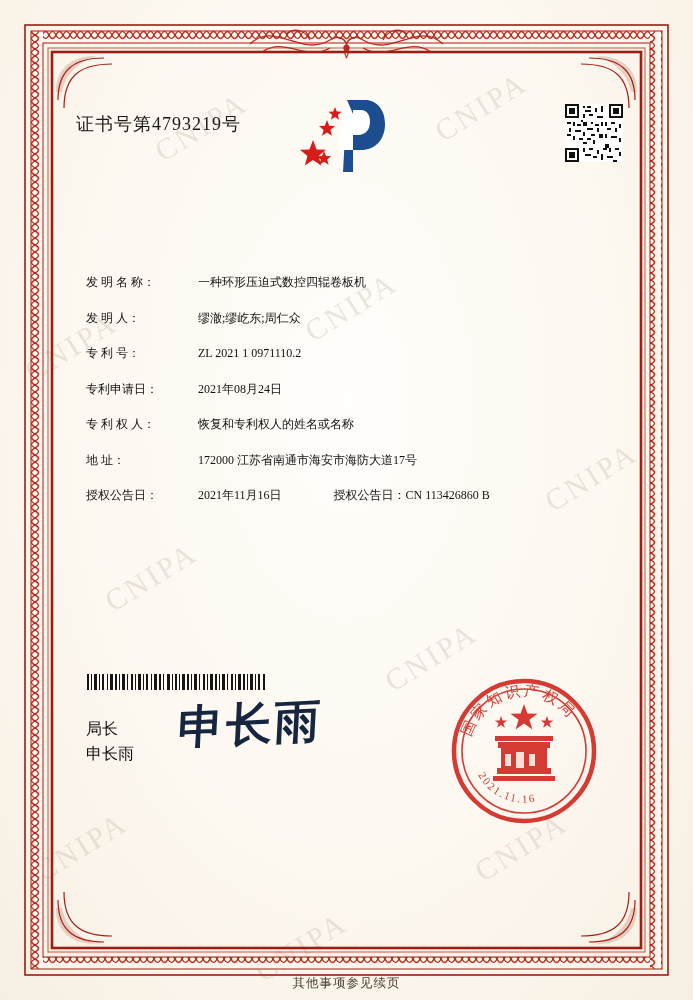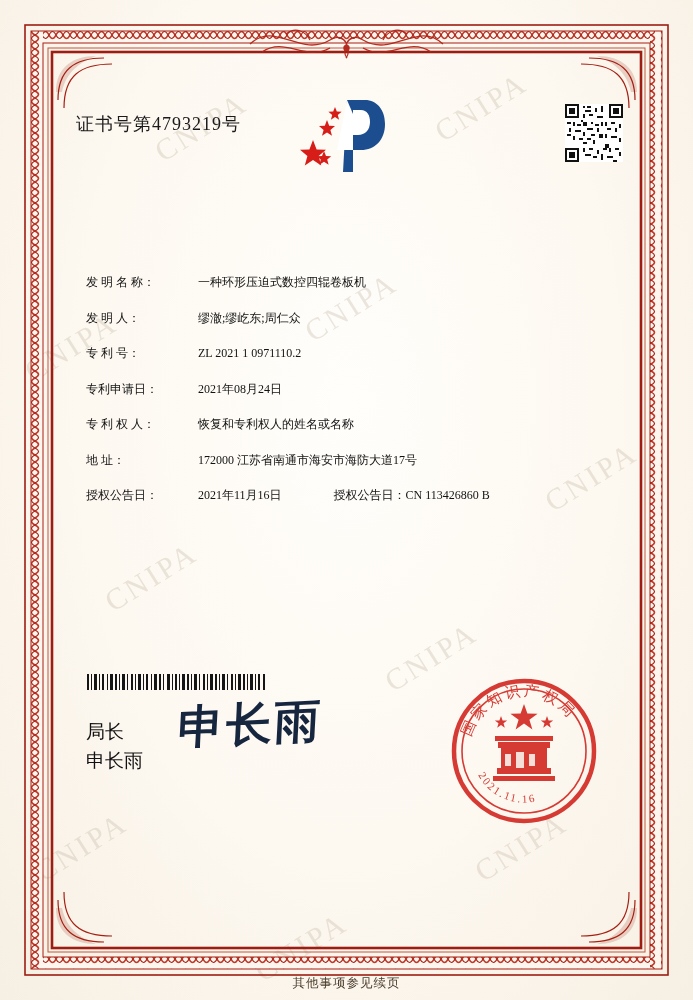--- a/index.html
+++ b/index.html
@@ -115,21 +115,21 @@
   .barcode {
     position: absolute;
     left: 26px; top: 612px;
     width: 180px; height: 16px;
   }
 
   .sign-block {
     position: absolute;
     left: 26px; top: 655px;
     font-family: "Liberation Serif", serif;
-    font-size: 19px;
+    font-size: 16px;
     line-height: 1.55;
     color: #111;
   }
 
   .handwriting {
     position: absolute;
     left: 118px; top: 632px;
     font-family: "Liberation Serif", serif;
     font-size: 46px;
     color: #16263f;

